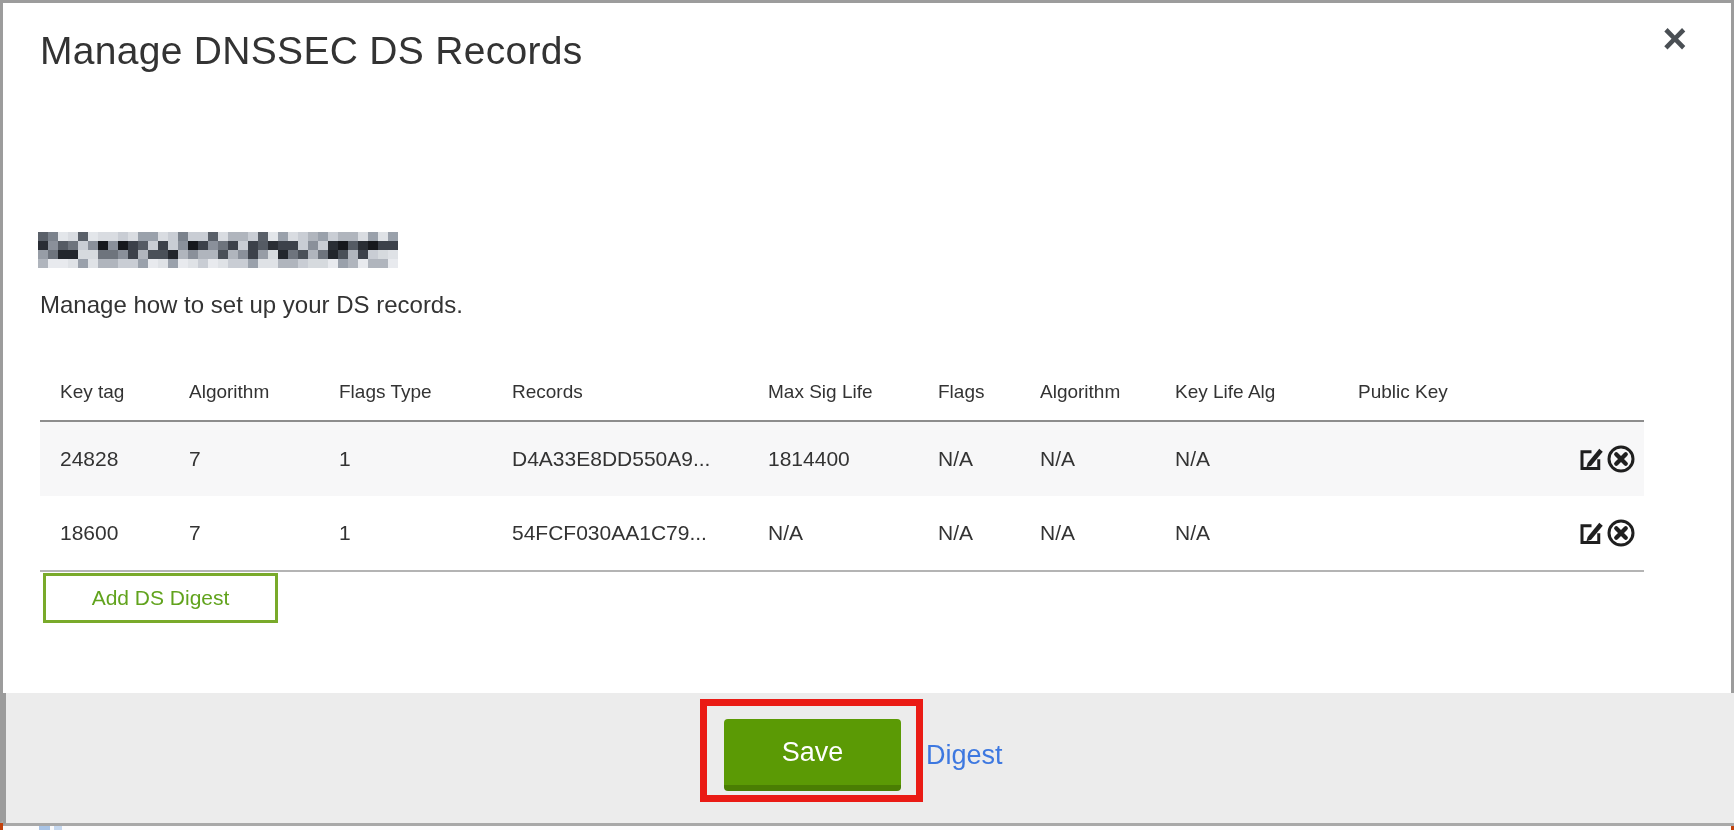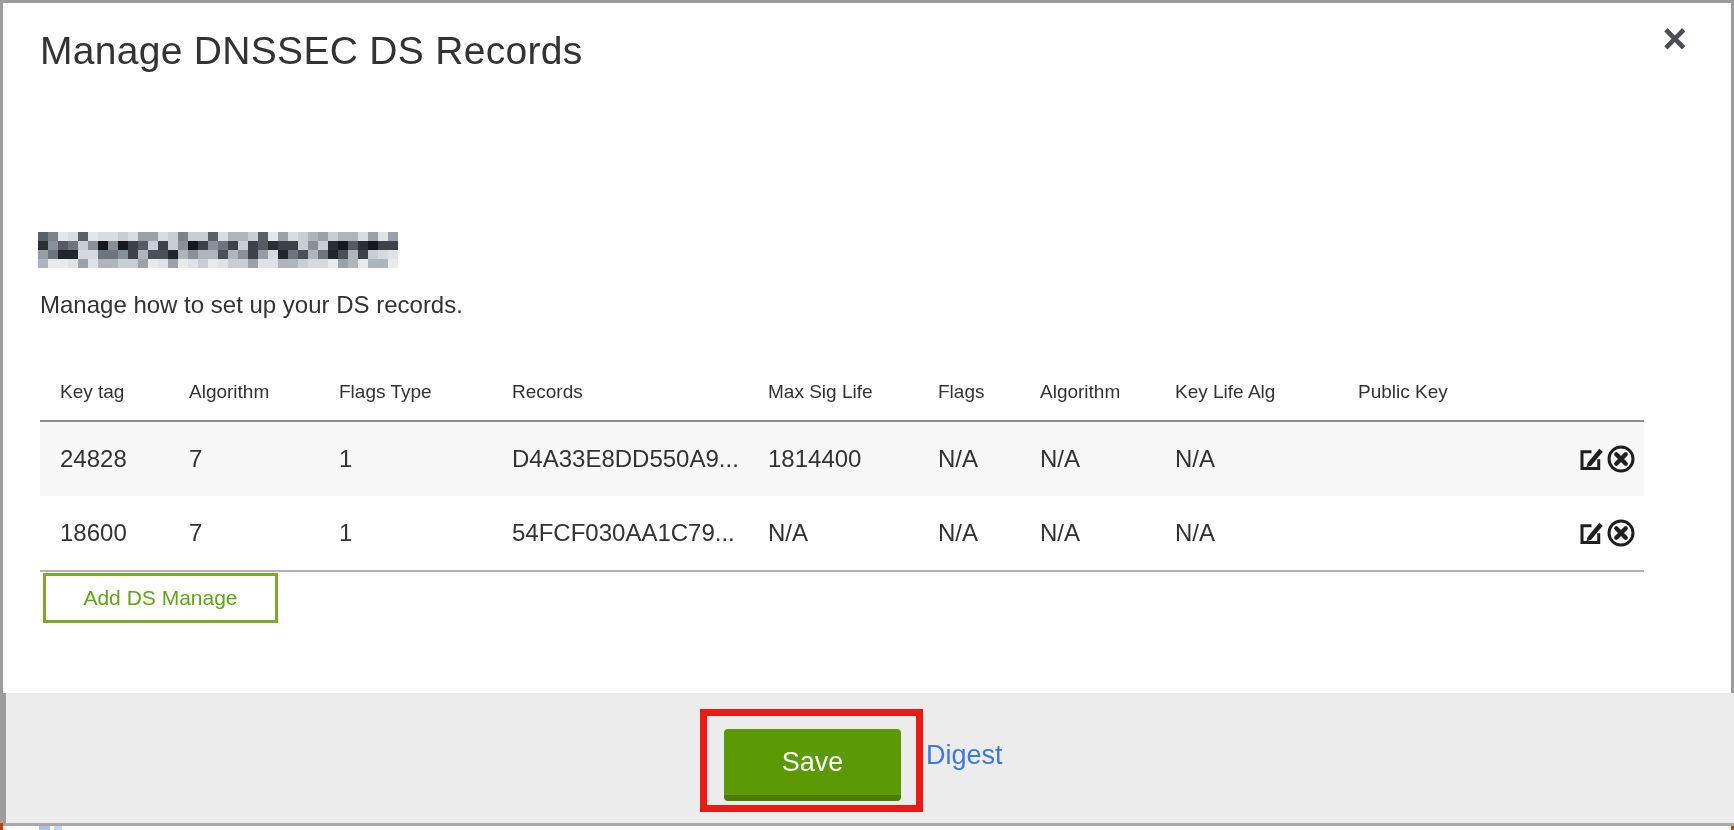--- a/index.html
+++ b/index.html
@@ -16,36 +16,36 @@
              line-height:1;cursor:pointer;background:none;border:none;font-family:"Liberation Sans",sans-serif;}
 
   .domain-redacted{position:absolute;left:35px;top:229px;width:360px;height:36px;overflow:hidden;}
   .domain-redacted .px{position:absolute;width:10px;height:9px;}
 
   .subtitle{position:absolute;left:37px;top:288px;font-size:24px;color:#333;}
 
   .ds-table{position:absolute;left:37px;top:360px;width:1604px;border-collapse:collapse;table-layout:fixed;}
   .ds-table th{font-weight:400;font-size:19px;text-align:left;padding:0 0 0 20px;height:57px;
                vertical-align:middle;color:#333;border-bottom:2px solid #8d8d8d;white-space:nowrap;}
-  .ds-table td{font-size:24px;padding:0 0 0 20px;height:74px;vertical-align:middle;white-space:nowrap;
+  .ds-table td{font-size:21px;padding:0 0 0 20px;height:74px;vertical-align:middle;white-space:nowrap;
                overflow:hidden;}
   .ds-table tr.row-odd td{background:#f7f7f8;}
   .ds-table tr.row-even td{background:#ffffff;border-bottom:2px solid #b4b4b4;}
   .actions-cell{text-align:right;padding-right:8px !important;}
   .icon-btn{background:none;border:none;padding:0;margin:0;cursor:pointer;vertical-align:middle;}
   .icon-btn svg{display:block;}
 
   .add-btn{position:absolute;left:40px;top:570px;width:235px;height:50px;background:#fff;
            border:3px solid #79aa2a;color:#61a31d;font-size:21px;font-family:"Liberation Sans",sans-serif;
            cursor:pointer;}
 
   .footer{position:absolute;left:0;top:690px;width:1734px;height:133px;background:#ececec;
           box-sizing:border-box;border-left:3px solid #9c9c9c;border-right:3px solid #9c9c9c;
           border-bottom:3px solid #a8a8a8;}
-  .annotation-box{position:absolute;left:694px;top:16px;border:7px solid #ea1b15;background:#ececec;
+  .annotation-box{position:absolute;left:694px;top:6px;border:7px solid #ea1b15;background:#ececec;
                   padding:13px 15px 4px 17px;}
   .save-btn{display:block;width:177px;height:72px;background:#5b9a05;border:none;border-bottom:6px solid #4a7e03;
             border-radius:4px;color:#fff;font-size:27px;font-family:"Liberation Sans",sans-serif;cursor:pointer;
             box-sizing:border-box;}
   .cancel-link{position:absolute;left:920px;top:47px;font-size:27px;color:#3d78e0;text-decoration:none;cursor:pointer;}
 </style>
 </head>
 <body>
 
 <div class="frame">
@@ -280,21 +280,21 @@
               <svg width="30" height="30" viewBox="0 0 24 24" fill="none">
                 <circle cx="12" cy="12" r="9.6" stroke="#1f1f1f" stroke-width="2.4" fill="none"></circle>
                 <path d="M8.2 8.2 L15.8 15.8 M15.8 8.2 L8.2 15.8" stroke="#1f1f1f" stroke-width="3.4" stroke-linecap="round"></path>
               </svg>
             </button>
           </td>
         </tr>
       </tbody>
     </table>
 
-    <button class="add-btn">Add DS Manage</button>
+    <button class="add-btn">Add DS Digest</button>
 
     <div class="footer">
       <div class="annotation-box">
         <button class="save-btn">Save</button>
       </div>
       <a class="cancel-link">Digest</a>
     </div>
 
   </div>
 </div>

